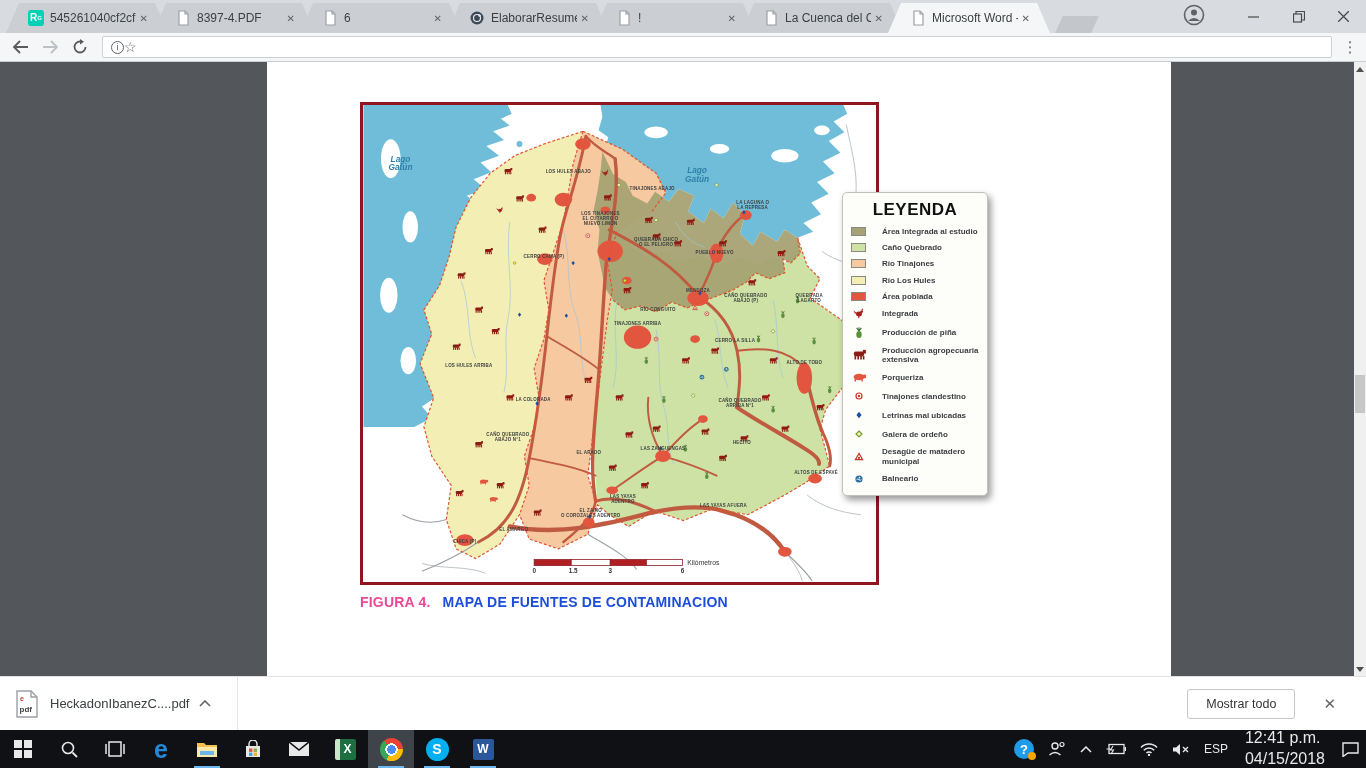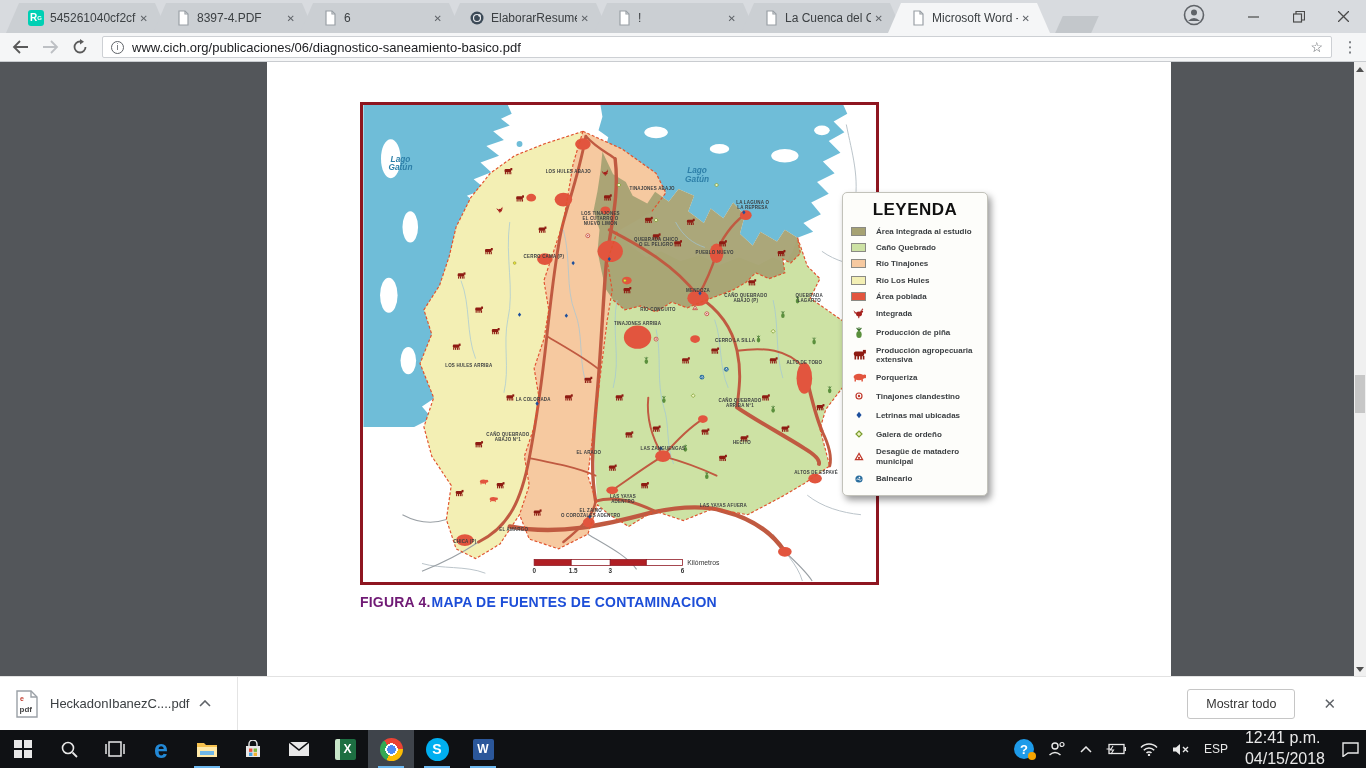--- a/index.html
+++ b/index.html
@@ -41,26 +41,26 @@
   .unit { font-size:7px; fill:#333; }
   .riv { stroke:#9fc6d8; stroke-width:.7; fill:none; }
   .stream { stroke:#b9c2c8; stroke-width:1; fill:none; }
   .road { stroke:#c05a41; fill:none; stroke-linecap:round; }
   .groad { stroke:#9aa0a5; fill:none; stroke-width:1.1; }
   .bnd { stroke:#e0532f; stroke-width:1.2; stroke-dasharray:3 2; fill:none; }
 
   .legend { position:absolute; left:482px; top:90px; width:146px; background:#fdfdfa; border:1px solid #c2c2ba;
             border-radius:5px; box-shadow:3px 4px 7px rgba(0,0,0,.4); padding:7px 8px 10px; }
   .legend-title { text-align:center; font-size:17px; font-weight:800; letter-spacing:.5px; color:#111; margin-bottom:4px; }
-  .legend-row { display:flex; align-items:center; gap:10px; margin-top:7px; font-size:8px; font-weight:bold; color:#3a3e41; line-height:1.15; }
+  .legend-row { display:flex; align-items:center; gap:16px; margin-top:7px; font-size:8px; font-weight:bold; color:#3a3e41; line-height:1.15; }
   .legend-row .cell { width:15px; flex:none; display:flex; justify-content:center; }
   .sw { width:15px; height:9px; border:1px solid #8a8a84; }
 
   .caption { margin:9px 0 0 93px; font-size:14px; font-weight:bold; letter-spacing:.2px; }
-  .cap-label { color:#701a75; margin-right:1px; }
+  .cap-label { color:#ec4899; margin-right:12px; }
   .cap-text { color:#1d4ed8; }
 
   
   .scrollbar { position:absolute; right:0; top:0; bottom:0; width:12px; background:#f0f0f0; }
   .sb-arrow { position:absolute; left:0; width:12px; height:14px; display:flex; align-items:center; justify-content:center; }
   .sb-thumb { position:absolute; left:1px; width:10px; top:313px; height:38px; background:#c7c7c7; }
 
   
   .download-bar { height:54px; background:#fff; border-top:1px solid #e2e2e2; display:flex; align-items:center; padding:0 16px; flex:none; }
   .dl-name { font-size:13px; color:#3c4043; margin:0 10px 0 12px; }
@@ -190,21 +190,20 @@
         </svg>
       </div>
     <div class="nav-btn">
         <svg width="16" height="16" viewBox="0 0 16 16">
           <path d="M13.5,8 A5.5,5.5 0 1 1 8,2.5" fill="none" stroke="#5a5a5a" stroke-width="1.8"></path>
           <path d="M8,0 L12,2.7 L8,5.4 Z" fill="#5a5a5a"></path>
         </svg>
       </div>
     <div class="omnibox">
       <span class="info-ic">i</span>
-      <span class="url">www.cich.org/publicaciones/06/diagnostico-saneamiento-basico.pdf</span>
       <span class="star">☆</span>
     </div>
     <div class="dots">⋮</div>
   </div>
 
   <div class="content">
     <div class="page">
       <div class="figure-wrap">
 
         <svg class="map" viewBox="0 0 525 489">

